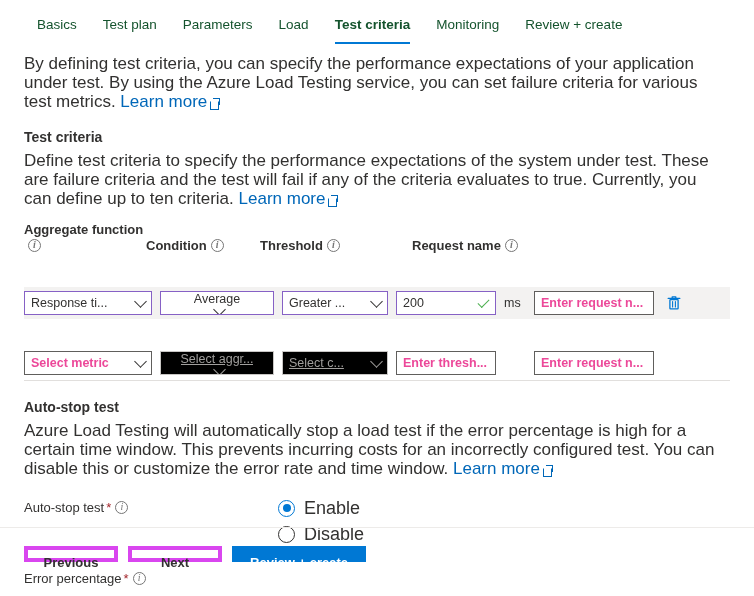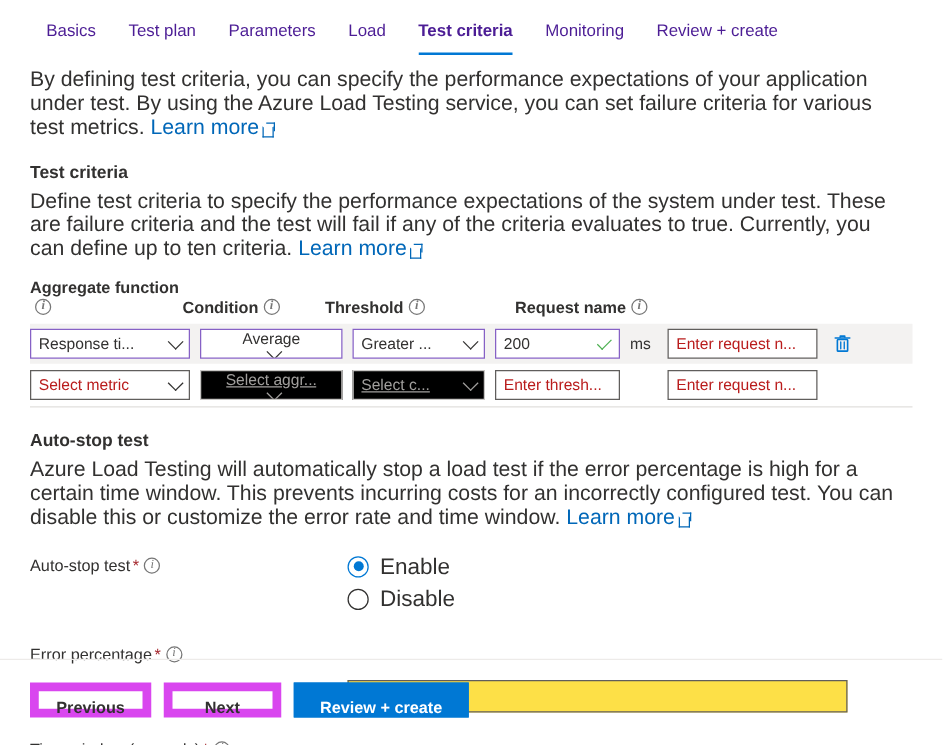--- a/index.html
+++ b/index.html
@@ -20,21 +20,21 @@
     display: flex;
     align-items: flex-end;
     height: 44px;
     padding: 0 24px;
     gap: 0;
   }
   .tab {
     position: relative;
     padding: 0 13px 11px 13px;
     font-size: 13.5px;
-    color: #4c1d95;
+    color: #14532d;
     line-height: 16px;
     cursor: pointer;
     white-space: nowrap;
   }
   .tab.active { font-weight: bold; }
   .tab.active::after {
     content: "";
     position: absolute;
     left: 13px; right: 13px; bottom: 0;
     height: 2px;
@@ -128,20 +128,21 @@
   .col-agg      { width: 122px; }
   .col-cond     { width: 114px; }
   .col-thresh   { width: 152px; }
   .col-req      { width: 150px; }
 
   .crit-row {
     display: flex;
     align-items: center;
     height: 32px;
     margin-bottom: 1px;
+    margin-top: 28px;
   }
   .crit-row.filled { background: #f3f2f1; }
   .crit-row .cell { display: flex; align-items: center; }
 
   .fld {
     height: 24px;
     border: 1px solid #605e5c;
     background: #ffffff;
     display: flex;
     align-items: center;
@@ -155,21 +156,21 @@
   }
   .fld.sel { border-color: #8661c5; }
   .fld.dis {
     border-color: #c8c6c4;
     background: #000000;
     color: #a19f9d;
     cursor: default;
     text-decoration: underline;
   }
   .fld .txt { flex: 1; overflow: hidden; text-overflow: clip; }
-  .fld.ph .txt { color: #b91c1c; }
+  .fld.ph .txt { color: #ec4899; font-weight: bold; }
   .fld.dis .txt { color: #a19f9d; }
 
   .chev {
     width: 9px; height: 9px;
     border-right: 1.3px solid #323130;
     border-bottom: 1.3px solid #323130;
     transform: rotate(45deg);
     margin-left: 4px;
     margin-top: -4px;
     flex: 0 0 auto;
@@ -281,27 +282,27 @@
   .footer {
     position: absolute;
     left: 0; right: 0;
     top: 546px;
     padding: 0 24px;
     display: flex;
     align-items: center;
     gap: 10px;
   }
   .btn {
-    height: 28px;
+    height: 16px;
     min-width: 94px;
     padding: 0 14px;
     font-family: "Liberation Sans", sans-serif;
     font-size: 13px;
     font-weight: bold;
-    border: 7px solid #d946ef;
+    border: 4px solid #d946ef;
     background: #ffffff;
     color: #323130;
     cursor: pointer;
     line-height: 26px;
   }
   .btn.primary {
     background: #0078d4;
     border-color: #0078d4;
     color: #ffffff;
     min-width: 134px;

